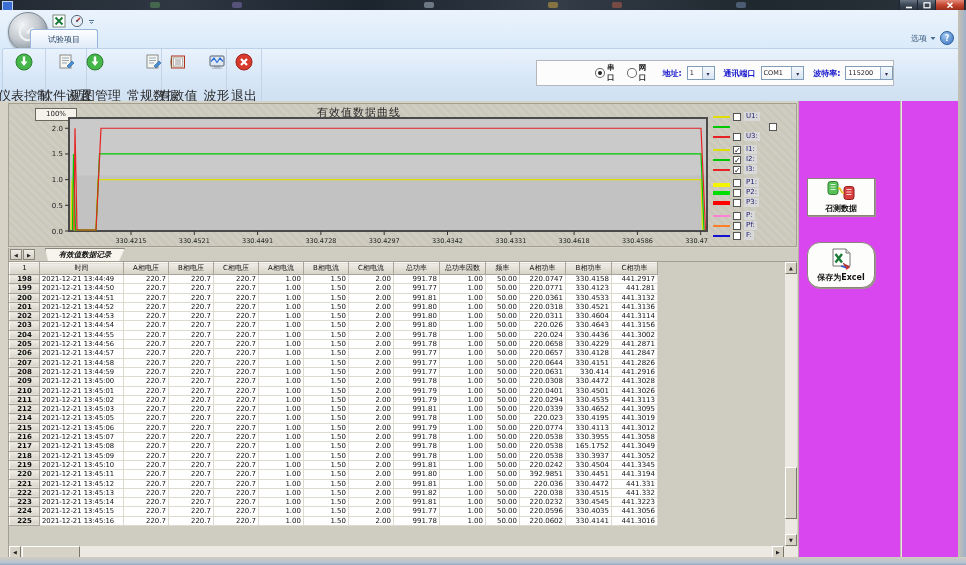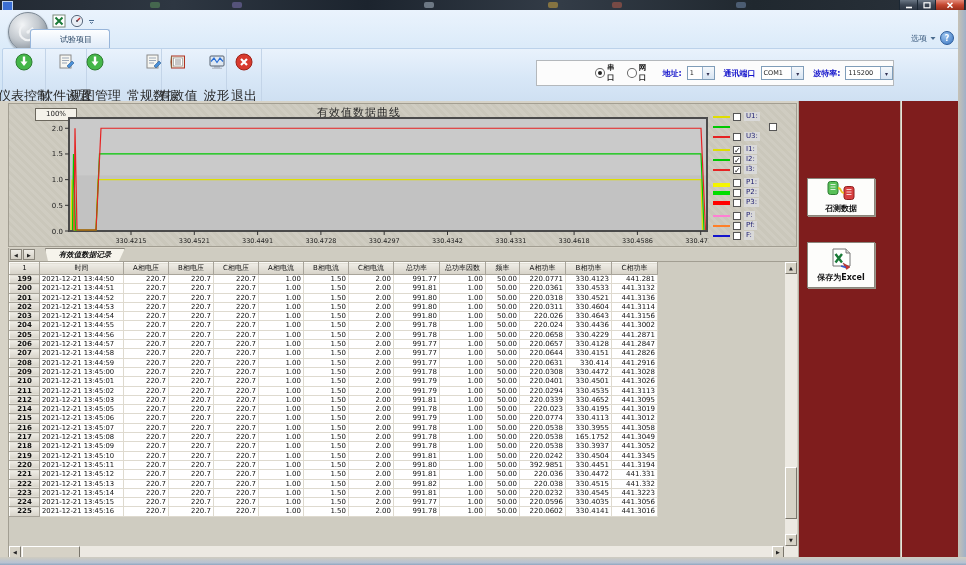--- a/index.html
+++ b/index.html
@@ -20,21 +20,21 @@
   .chrome{position:absolute;left:0;top:10px;width:966px;height:91px;
     background:linear-gradient(#eaf3fd 0%,#dcebf9 40%,#cfe2f4 100%);border-bottom:1px solid #a9c0da;}
   .orb{position:absolute;left:8px;top:2px;width:38px;height:38px;border-radius:50%;
     background:radial-gradient(circle at 35% 30%,#f2f4f6,#c2c8ce 45%,#8b949e 75%,#5f6870);
     border:1px solid #7c8894;box-shadow:0 1px 2px rgba(0,0,0,.35);display:flex;align-items:center;justify-content:center;}
   .orb svg{width:22px;height:22px;}
   .qat{position:absolute;left:52px;top:4px;display:flex;align-items:center;gap:4px;}
   .qicon{width:14px;height:14px;}
   .app-tab{position:absolute;left:30px;top:19px;width:66px;height:19px;border:1px solid #97b5da;border-bottom:none;
     border-radius:3px 3px 0 0;background:linear-gradient(#fdfeff,#eaf2fb 60%,#dfeaf7);
-    font-size:8px;color:#1e3c5c;display:flex;align-items:center;justify-content:center;padding-left:12px;}
+    font-size:8px;color:#1e3c5c;display:flex;align-items:center;justify-content:center;}
   .opts{position:absolute;right:30px;top:23px;font-size:8px;color:#3b5b7e;display:flex;align-items:center;gap:3px;}
   .help-ic{position:absolute;right:12px;top:21px;width:12px;height:12px;border-radius:50%;
     background:radial-gradient(circle at 35% 30%,#9cc4ee,#3a76c2);color:#fff;font-size:8px;font-weight:bold;
     display:flex;align-items:center;justify-content:center;border:1px solid #2a5b9a;}
 
   .ribbon-body{position:absolute;left:2px;top:38px;width:962px;height:52px;
     background:linear-gradient(#e9f2fc,#d8e7f7 55%,#cfe0f2);border:1px solid #bcd2ea;border-radius:2px;display:flex;}
   .rgroup{display:flex;flex-direction:column;border-right:1px solid #c3d4e8;}
   .rbtns{flex:1;display:flex;align-items:flex-start;justify-content:center;gap:2px;padding-top:1px;}
   .rbtn{display:flex;flex-direction:column;align-items:center;padding:2px 2px;border-radius:2px;}
@@ -91,21 +91,21 @@
     border:1px solid #a8a49a;border-top-color:#fbfaf6;border-left-color:#fbfaf6;font-weight:700;color:#111;text-align:center;}
   #grid td.selcell{box-shadow:inset 0 0 0 1.5px #000;}
 
   .vscroll{position:absolute;left:776px;top:0;width:12px;height:284px;background:#ece9e2;}
   .hscroll{position:absolute;left:0;top:284px;width:789px;height:12px;background:#ece9e2;}
   .sarrow{position:absolute;width:12px;height:12px;background:#d6d2c6;border:1px solid #fff;
     border-right-color:#7a766c;border-bottom-color:#7a766c;font-size:5px;color:#222;
     display:flex;align-items:center;justify-content:center;box-sizing:border-box;}
   .sthumb{position:absolute;background:#d6d2c6;border:1px solid #fff;border-right-color:#7a766c;border-bottom-color:#7a766c;box-sizing:border-box;}
 
-  .side-panel{position:absolute;left:798px;top:0;width:160px;height:456px;background:#7f1d1d;border-left:1px solid #b4b0a4;}
+  .side-panel{position:absolute;left:798px;top:0;width:160px;height:456px;background:#d946ef;border-left:1px solid #b4b0a4;}
   .side-divider{position:absolute;left:101px;top:0;width:1px;height:456px;background:#bdb9ad;box-shadow:1px 0 0 #e8e4d8;}
   .panel-btn{position:absolute;left:8px;width:68px;background:#fdfdfb;border:1px solid #8a867c;
     box-shadow:1px 1px 0 #9a968a;display:flex;flex-direction:column;align-items:center;justify-content:center;gap:1px;box-sizing:border-box;}
   .panel-btn .pic svg{display:block;}
   .panel-btn .plb{font-size:8px;font-weight:bold;color:#111;white-space:nowrap;}
 
   .right-edge{position:absolute;right:0;top:10px;width:8px;height:555px;background:linear-gradient(90deg,#c6c2b6,#9fb0c8);}
   .bottom-edge{position:absolute;left:0;top:557px;width:966px;height:8px;
     background:linear-gradient(#cfccc0,#b8c2d2 70%,#8fa6c0);}
 </style>
@@ -444,20 +444,36 @@
               <th>总功率</th>
               <th>总功率因数</th>
               <th>频率</th>
               <th>A相功率</th>
               <th>B相功率</th>
               <th>C相功率</th>
             </tr>
           </thead>
           <tbody>
             <tr>
+              <th class="rn">198</th>
+              <td class="time">2021-12-21 13:44:49</td>
+              <td class="num">220.7</td>
+              <td class="num">220.7</td>
+              <td class="num">220.7</td>
+              <td class="num">1.00</td>
+              <td class="num">1.50</td>
+              <td class="num">2.00</td>
+              <td class="num">991.78</td>
+              <td class="num">1.00</td>
+              <td class="num">50.00</td>
+              <td class="num">220.0747</td>
+              <td class="num">330.4158</td>
+              <td class="num">441.2917</td>
+            </tr>
+            <tr>
               <th class="rn">199</th>
               <td class="time">2021-12-21 13:44:50</td>
               <td class="num">220.7</td>
               <td class="num">220.7</td>
               <td class="num">220.7</td>
               <td class="num">1.00</td>
               <td class="num">1.50</td>
               <td class="num">2.00</td>
               <td class="num">991.77</td>
               <td class="num">1.00</td>
@@ -887,21 +903,21 @@
             <svg width="30" height="22" viewBox="0 0 30 22">
               <rect x="2" y="1.5" width="10" height="13" rx="2.5" fill="#58c158" stroke="#2e7d32"></rect>
               <path d="M4.5 4.5 h5 M4.5 7 h5 M4.5 9.5 h5" stroke="#d8f0d8" stroke-width="1"></path>
               <rect x="18" y="6.5" width="10" height="13" rx="2.5" fill="#d84040" stroke="#8f1f1f"></rect>
               <path d="M20.5 9.5 h5 M20.5 12 h5 M20.5 14.5 h5" stroke="#f6cfcf" stroke-width="1"></path>
               <path d="M12 8 C 16 8 14 13 18 13" stroke="#e8c020" stroke-width="1.8" fill="none"></path>
             </svg>
           </div>
           <div class="plb">召测数据</div>
         </div>
-        <div class="panel-btn" style="top: 141px; height: 46px;">
+        <div class="panel-btn" style="top: 141px; height: 46px; border-radius: 13px;">
           <div class="pic">
             <svg width="28" height="24" viewBox="0 0 28 24">
               <path d="M6 2 h13 l4 4 v13 h-17 z" fill="#fff" stroke="#777"></path>
               <path d="M19 2 v4 h4" fill="#ddd" stroke="#777"></path>
               <path d="M8.5 7 l6.5 8.5 M15 7 l-6.5 8.5" stroke="#1a7a38" stroke-width="2.4"></path>
               <path d="M16 16 l7 4 -3.4 2.4 z" fill="#cc3333" stroke="#882222" stroke-width="0.5"></path>
               <path d="M14 19 l5 1.5" stroke="#3355cc" stroke-width="1.4"></path>
             </svg>
           </div>
           <div class="plb">保存为Excel</div>

